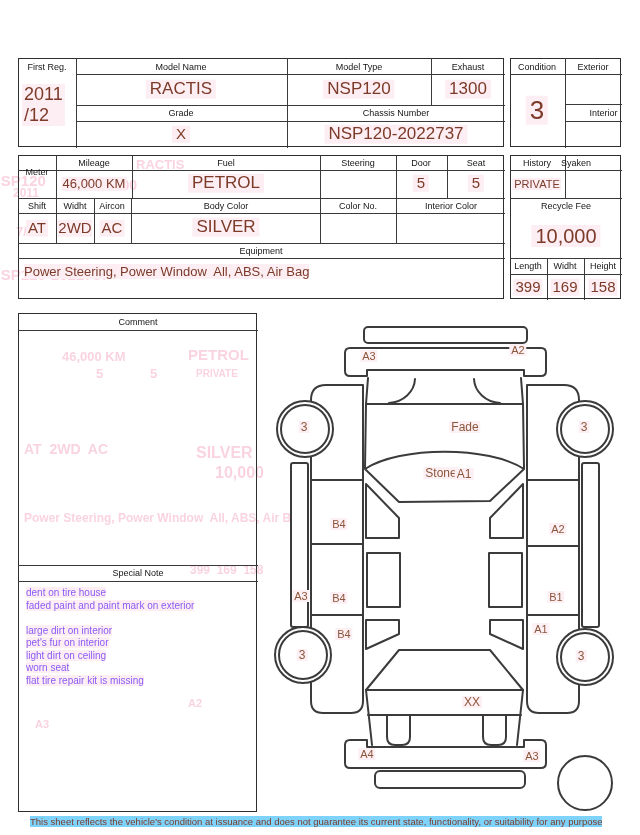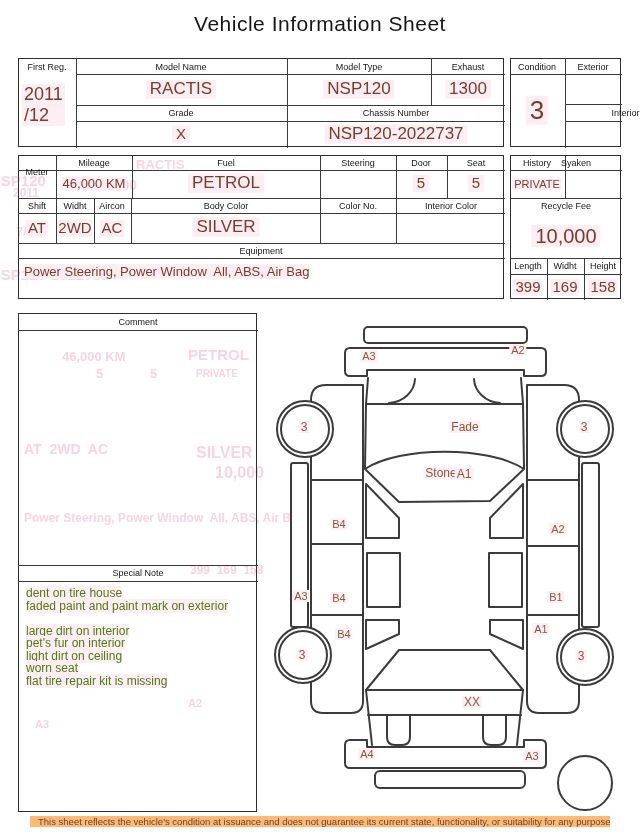--- a/index.html
+++ b/index.html
@@ -7,26 +7,26 @@
         font-family:"Liberation Sans",sans-serif;}
   .box{position:absolute;border:1.5px solid #2e2e2e;}
   .hline{position:absolute;height:1px;background:#3a3a3a;}
   .vline{position:absolute;width:1px;background:#3a3a3a;}
   .hd{position:absolute;transform:translate(-50%,-50%);font-size:9px;color:#161616;white-space:nowrap;}
   .val{position:absolute;transform:translate(-50%,-50%);color:#7c3a28;background:#fdeef3;
        padding:0 4px;white-space:nowrap;line-height:1.1;}
   .dlabel{position:absolute;transform:translate(-50%,-50%);font-size:11px;color:#8d563b;
        background:#fdf0f4;padding:0 2px;line-height:12px;white-space:nowrap;}
   .ghost{position:absolute;color:#f6b6cd;opacity:.6;white-space:pre;font-weight:600;pointer-events:none;}
-  .noteline{position:absolute;left:26px;font-size:12px;line-height:12.5px;color:#4d7c0f;white-space:pre;}
+  .noteline{position:absolute;left:26px;font-size:10px;line-height:12.5px;color:#8b5cf6;white-space:pre;}
   .noteline span{background:#fdeef3;}
   .title{position:absolute;transform:translateX(-50%);font-size:21px;color:#161616;
        letter-spacing:.5px;white-space:nowrap;}
   .eq{position:absolute;font-size:13px;color:#7c3a28;background:#fdeef3;white-space:pre;}
-  .footer{position:absolute;font-size:9.5px;color:#7c3a28;background:#fdba74;white-space:nowrap;padding-left:8px;}
+  .footer{position:absolute;font-size:9.5px;color:#7c3a28;background:#7dd3fc;white-space:nowrap;}
   svg{position:absolute;left:0;top:0;}
 </style>
 </head>
 <body>
 
 <div id="page">
 
   <div class="ghost" style="left:136px;top:157px;font-size:13px;">RACTIS</div>
   <div class="ghost" style="left:106px;top:177px;font-size:14px;">1300</div>
   <div class="ghost" style="left:-10px;top:172px;font-size:15px;">NSP120</div>
@@ -39,21 +39,20 @@
   <div class="ghost" style="left:188px;top:346px;font-size:15px;">PETROL</div>
   <div class="ghost" style="left:196px;top:368px;font-size:10px;">PRIVATE</div>
   <div class="ghost" style="left:24px;top:441px;font-size:14px;">AT  2WD  AC</div>
   <div class="ghost" style="left:196px;top:444px;font-size:16px;">SILVER</div>
   <div class="ghost" style="left:215px;top:464px;font-size:16px;">10,000</div>
   <div class="ghost" style="left:24px;top:511px;font-size:12px;">Power Steering, Power Window  All, ABS, Air Bag</div>
   <div class="ghost" style="left:190px;top:563px;font-size:12px;">399  169  158</div>
   <div class="ghost" style="left:188px;top:697px;font-size:11px;">A2</div>
   <div class="ghost" style="left:35px;top:718px;font-size:11px;">A3</div>
 
-  <div class="title" style="left:320px;top:12px;">Vehicle Information Sheet</div>
 
   <div class="box" style="left:18px;top:58px;width:484px;height:87px;"></div>
   <div class="vline" style="left:76px;top:58px;height:90px;"></div>
   <div class="vline" style="left:287px;top:58px;height:90px;"></div>
   <div class="vline" style="left:431px;top:58px;height:47px;"></div>
   <div class="hline" style="left:76px;top:74px;width:429px;"></div>
   <div class="hline" style="left:76px;top:105px;width:429px;"></div>
   <div class="hline" style="left:76px;top:121px;width:429px;"></div>
   <div class="hd" style="left:47px;top:67px;">First Reg.</div>
   <div class="hd" style="left:181px;top:67px;">Model Name</div>
@@ -71,21 +70,21 @@
   <div class="val" style="left:181px;top:134px;font-size:15px;">X</div>
   <div class="val" style="left:396px;top:134px;font-size:17px;">NSP120-2022737</div>
 
   <div class="box" style="left:510px;top:58px;width:109px;height:87px;"></div>
   <div class="vline" style="left:565px;top:58px;height:90px;"></div>
   <div class="hline" style="left:510px;top:74px;width:112px;"></div>
   <div class="hline" style="left:565px;top:104px;width:57px;"></div>
   <div class="hline" style="left:565px;top:121px;width:57px;"></div>
   <div class="hd" style="left:537px;top:67px;">Condition</div>
   <div class="hd" style="left:593px;top:67px;">Exterior</div>
-  <div class="hd" style="left:622px;top:113px;padding-left:7px;">Interior</div>
+  <div class="hd" style="left:600px;top:113px;padding-left:7px;">Interior</div>
   <div class="val" style="left:537px;top:110px;font-size:26px;">3</div>
 
   <div class="box" style="left:18px;top:155px;width:484px;height:142px;"></div>
   <div class="hline" style="left:18px;top:170px;width:487px;"></div>
   <div class="hline" style="left:18px;top:198px;width:487px;"></div>
   <div class="hline" style="left:18px;top:213px;width:487px;"></div>
   <div class="hline" style="left:18px;top:243px;width:487px;"></div>
   <div class="hline" style="left:18px;top:258px;width:487px;"></div>
   <div class="vline" style="left:56px;top:155px;height:43px;"></div>
   <div class="vline" style="left:132px;top:155px;height:43px;"></div>

